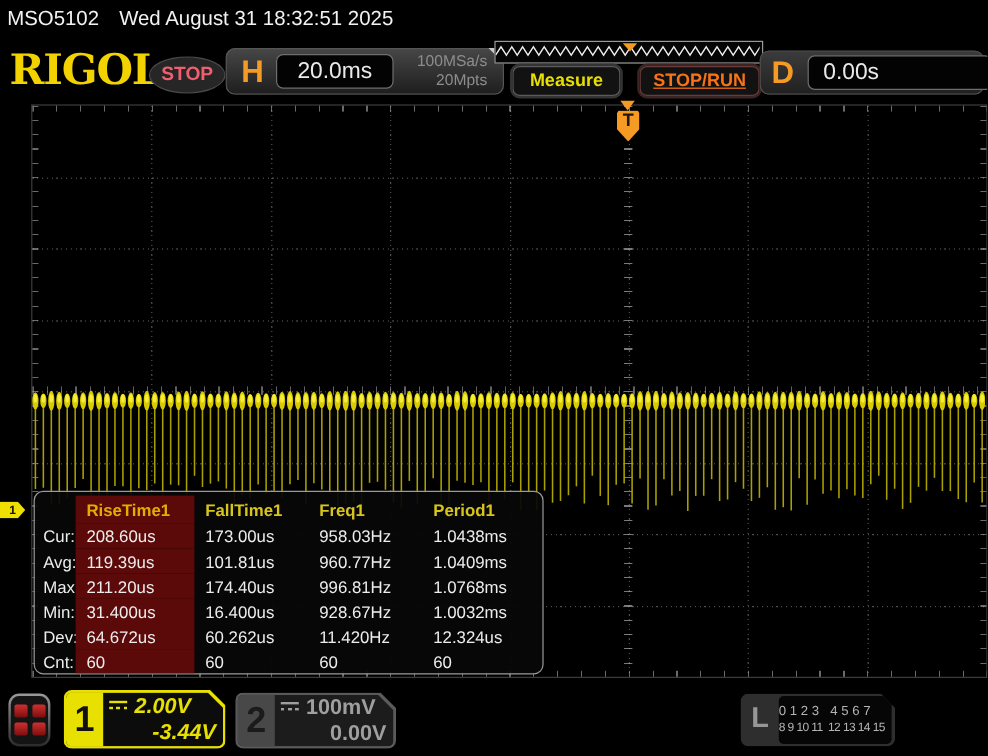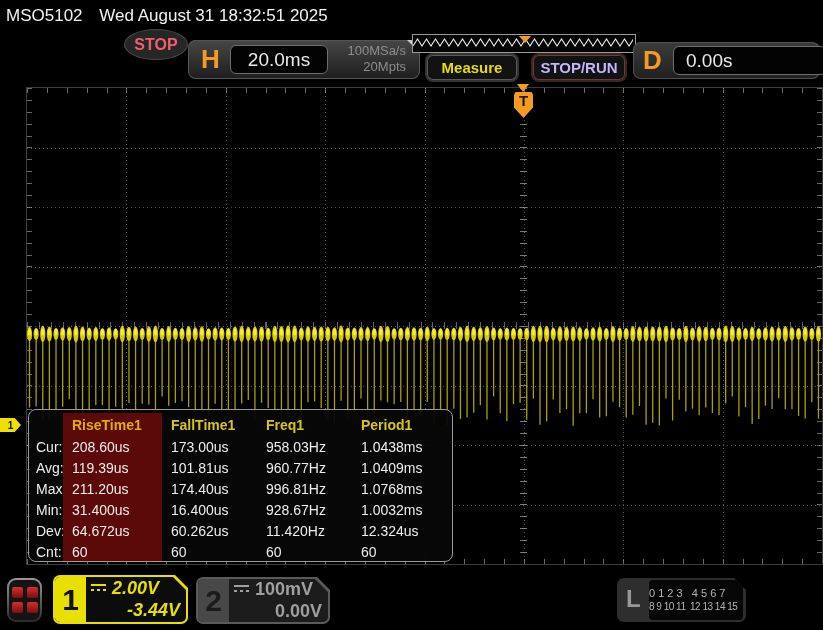--- a/index.html
+++ b/index.html
@@ -8,42 +8,42 @@
 
   
   .topbar{position:absolute;left:0;top:0;width:100%;height:30px;color:#f2f2f2;font-size:17px;}
   .topbar span{position:relative;top:6px;}
   .topbar .model{margin-left:6px;}
   .topbar .dt{margin-left:12px;}
 
   
   .logo{position:absolute;left:8px;top:38px;font-family:"DejaVu Serif",serif;font-weight:bold;
         font-size:35px;color:#f2d300;letter-spacing:-1px;}
-  .stop-oval{position:absolute;left:124px;top:29px;width:62px;height:29px;border-radius:50%;
+  .stop-oval{position:absolute;left:124px;top:47px;width:62px;height:29px;border-radius:50%;
         background:#262626;border:1px solid #4a4a4a;display:flex;align-items:center;justify-content:center;
         color:#ef5f6f;font-weight:bold;font-size:16px;}
   .h-block{position:absolute;left:188px;top:40px;width:232px;height:39px;border-radius:8px;
         background:linear-gradient(#474747,#1d1d1d);box-shadow:inset 0 0 0 1px #555;}
   .h-block .fold{position:absolute;top:0;right:0;width:0;height:0;
         border-top:13px solid #c9c9c9;border-left:13px solid transparent;border-top-right-radius:8px;}
   .h-label{position:absolute;left:13px;top:4px;font-size:26px;font-weight:bold;color:#f59a23;}
   .h-value{position:absolute;left:42px;top:5px;width:96px;height:27px;background:#030303;
         border:1px solid #6e6e6e;border-radius:6px;display:flex;align-items:center;justify-content:center;
         color:#e9e9e9;font-size:19px;}
   .h-rates{position:absolute;right:14px;top:3px;text-align:right;color:#8d8d8d;font-size:13px;line-height:16px;}
   .preview-strip{position:absolute;left:412px;top:34px;width:222px;height:17px;background:#050505;
         border:1px solid #9a9a9a;}
   .preview-strip svg{position:absolute;left:0;top:0;}
   .ov-trig{position:absolute;left:106px;top:1px;width:0;height:0;
         border-left:6px solid transparent;border-right:6px solid transparent;border-top:7px solid #f59a23;}
   .soft-btn{position:absolute;top:55px;height:25px;border-radius:6px;background:#121212;
         box-shadow:0 0 0 2px #343434, inset 0 0 0 1px #5a5a5a;
         display:flex;align-items:center;justify-content:center;font-weight:bold;font-size:15px;}
   .measure-btn{left:427px;width:90px;color:#e6df00;}
-  .stoprun-btn{left:533px;width:92px;color:#c4b5fd;box-shadow:0 0 0 2px #3a2424, inset 0 0 0 1px #6a3a3a;}
+  .stoprun-btn{left:533px;width:100px;color:#f97316;box-shadow:0 0 0 2px #3a2424, inset 0 0 0 1px #6a3a3a;text-decoration:underline;}
   .d-block{position:absolute;left:633px;top:42px;width:187px;height:37px;border-radius:8px;
         background:linear-gradient(#3c3c3c,#202020);box-shadow:inset 0 0 0 1px #4f4f4f;}
   .d-label{position:absolute;left:10px;top:3px;font-size:26px;font-weight:bold;color:#f59a23;}
   .d-value{position:absolute;left:40px;top:4px;width:140px;height:27px;background:#030303;
         border:1px solid #6e6e6e;border-radius:6px;display:flex;align-items:center;
         color:#e9e9e9;font-size:19px;padding-left:12px;}
 
   
   .graticule{position:absolute;left:26px;top:87px;width:795px;height:476px;border:1px solid #3c3c3c;z-index:1;}
   .gl{position:absolute;}
@@ -129,20 +129,21 @@
 </head>
 <body>
 
 <div class="screen">
 
   <div class="topbar">
     <span class="model">MSO5102</span>
     <span class="dt">Wed August 31 18:32:51 2025</span>
   </div>
 
+  <div class="logo">RIGOL</div>
   <div class="stop-oval">
     <span>STOP</span>
   </div>
 
   <div class="h-block">
     <div class="h-label">H</div>
     <div class="h-value">20.0ms</div>
     <div class="h-rates">
       <div>100MSa/s</div>
       <div>20Mpts</div>

